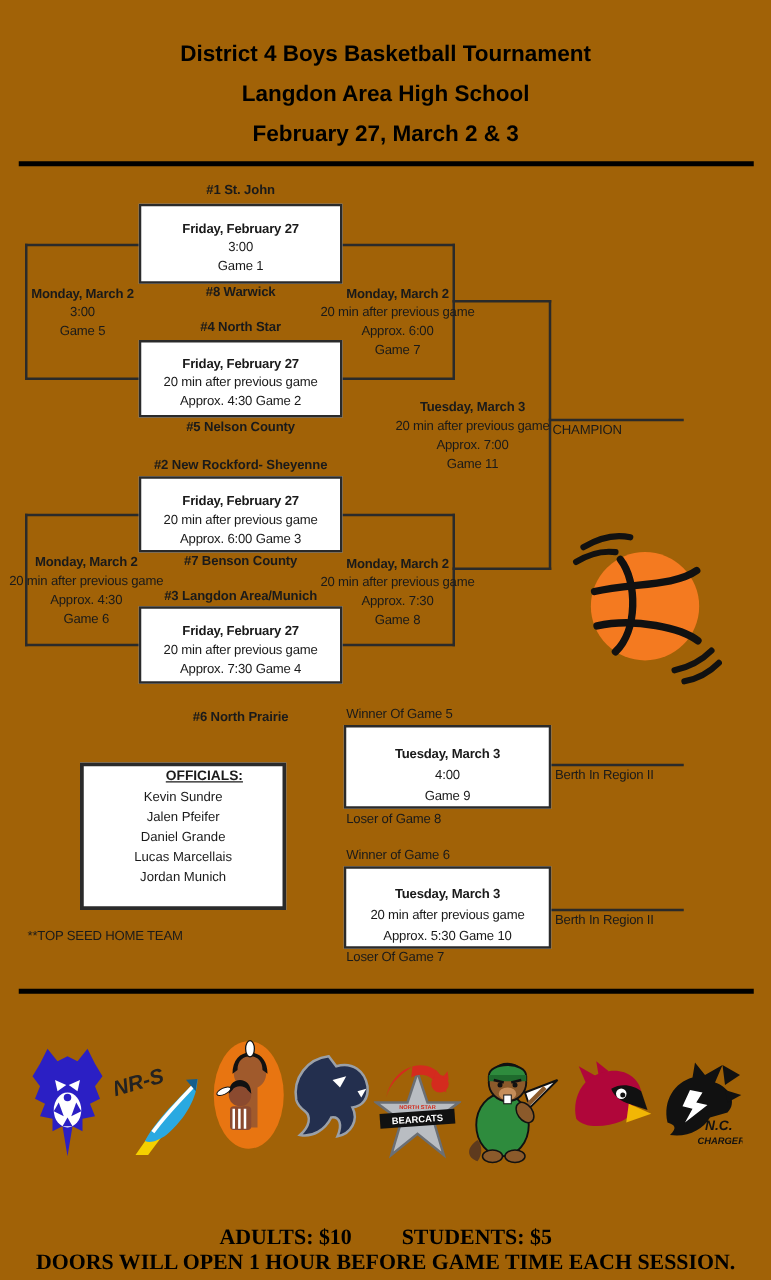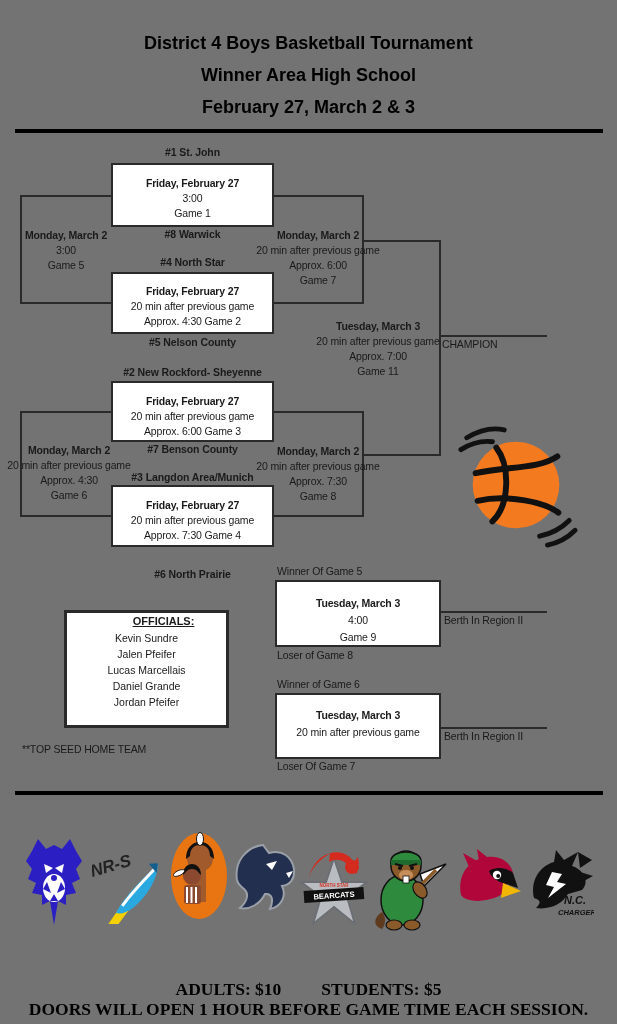--- a/index.html
+++ b/index.html
@@ -1,16 +1,16 @@
 <!DOCTYPE html>
 <html><head>
 <meta charset="utf-8">
 <style>
   html,body{margin:0;padding:0;background:#888;}
-  #page{position:relative;width:617px;height:1024px;background:#737373;margin:0 auto;
+  #page{position:relative;width:617px;height:1024px;background:#a16207;margin:0 auto;
         font-family:"Liberation Sans",sans-serif;color:#1a1a1a;overflow:hidden;}
   .abs{position:absolute;}
   .line{position:absolute;background:#2a2a2a;}
   .rule{position:absolute;left:15px;width:588px;height:4px;background:#000;}
   .gbox{position:absolute;border:2px solid #2a2a2a;background:#fff;box-sizing:border-box;}
   .seed{position:absolute;left:111px;width:163px;text-align:center;font-weight:bold;
         font-size:10.5px;white-space:nowrap;letter-spacing:-0.1px;}
   .gtxt{position:absolute;text-align:center;font-size:10.5px;line-height:15px;
         letter-spacing:-0.15px;white-space:nowrap;}
   .gtxt .b{font-weight:bold;}
@@ -26,21 +26,21 @@
            gap:40px;font-family:"Liberation Serif",serif;font-weight:bold;font-size:17.5px;color:#000;}
   svg{display:block;}
 </style>
 </head>
 <body>
 
 <div id="page">
 
   <div class="title">
     <div>District 4 Boys Basketball Tournament</div>
-    <div>Winner Area High School</div>
+    <div>Langdon Area High School</div>
     <div>February 27, March 2 &amp; 3</div>
   </div>
   <div class="rule" style="top:129px"></div>
 
   <div class="line" style="left:20px;top:195px;width:93px;height:2px"></div>
   <div class="line" style="left:20px;top:195px;width:2px;height:109px"></div>
   <div class="line" style="left:20px;top:302px;width:93px;height:2px"></div>
 
   <div class="line" style="left:20px;top:411px;width:93px;height:2px"></div>
   <div class="line" style="left:20px;top:411px;width:2px;height:106px"></div>
@@ -128,38 +128,39 @@
     <div>Game 11</div>
   </div>
   <div class="gtxt gtxt17" style="left:276px;top:595px;width:164px">
     <div class="b">Tuesday, March 3</div>
     <div>4:00</div>
     <div>Game 9</div>
   </div>
   <div class="gtxt gtxt17" style="left:276px;top:707px;width:164px">
     <div class="b">Tuesday, March 3</div>
     <div>20 min after previous game</div>
+    <div>Approx. 5:30 Game 10</div>
   </div>
 
   <div class="feeder" style="left:442px;top:338px">CHAMPION</div>
   <div class="feeder" style="left:277px;top:565px">Winner Of Game 5</div>
   <div class="feeder" style="left:277px;top:649px">Loser of Game 8</div>
   <div class="feeder" style="left:277px;top:678px">Winner of Game 6</div>
   <div class="feeder" style="left:277px;top:760px">Loser Of Game 7</div>
   <div class="feeder" style="left:444px;top:614px">Berth In Region II</div>
   <div class="feeder" style="left:444px;top:730px">Berth In Region II</div>
 
   <div class="gbox" style="left:64px;top:610px;width:165px;height:118px;border-width:3px"></div>
   <div class="abs offtitle" style="left:64px;top:615px;width:199px;text-align:center">OFFICIALS:</div>
   <div class="abs offnames" style="left:64px;top:630px;width:165px;text-align:center;font-size:10.5px">
     <div>Kevin Sundre</div>
     <div>Jalen Pfeifer</div>
+    <div>Daniel Grande</div>
     <div>Lucas Marcellais</div>
-    <div>Daniel Grande</div>
-    <div>Jordan Pfeifer</div>
+    <div>Jordan Munich</div>
   </div>
   <div class="feeder" style="left:22px;top:743px">**TOP SEED HOME TEAM</div>
 
   <div class="abs" style="left:452px;top:422px;width:130px;height:128px">
     <svg viewBox="0 0 130 130" width="130" height="128">
       <g stroke="#111" stroke-width="5" stroke-linecap="round" fill="none">
         <path d="M14,16 Q34,4 52,8"></path>
         <path d="M8,28 Q24,18 40,20"></path>
         <path d="M88,116 Q106,112 118,100"></path>
         <path d="M96,125 Q112,122 124,110"></path>

